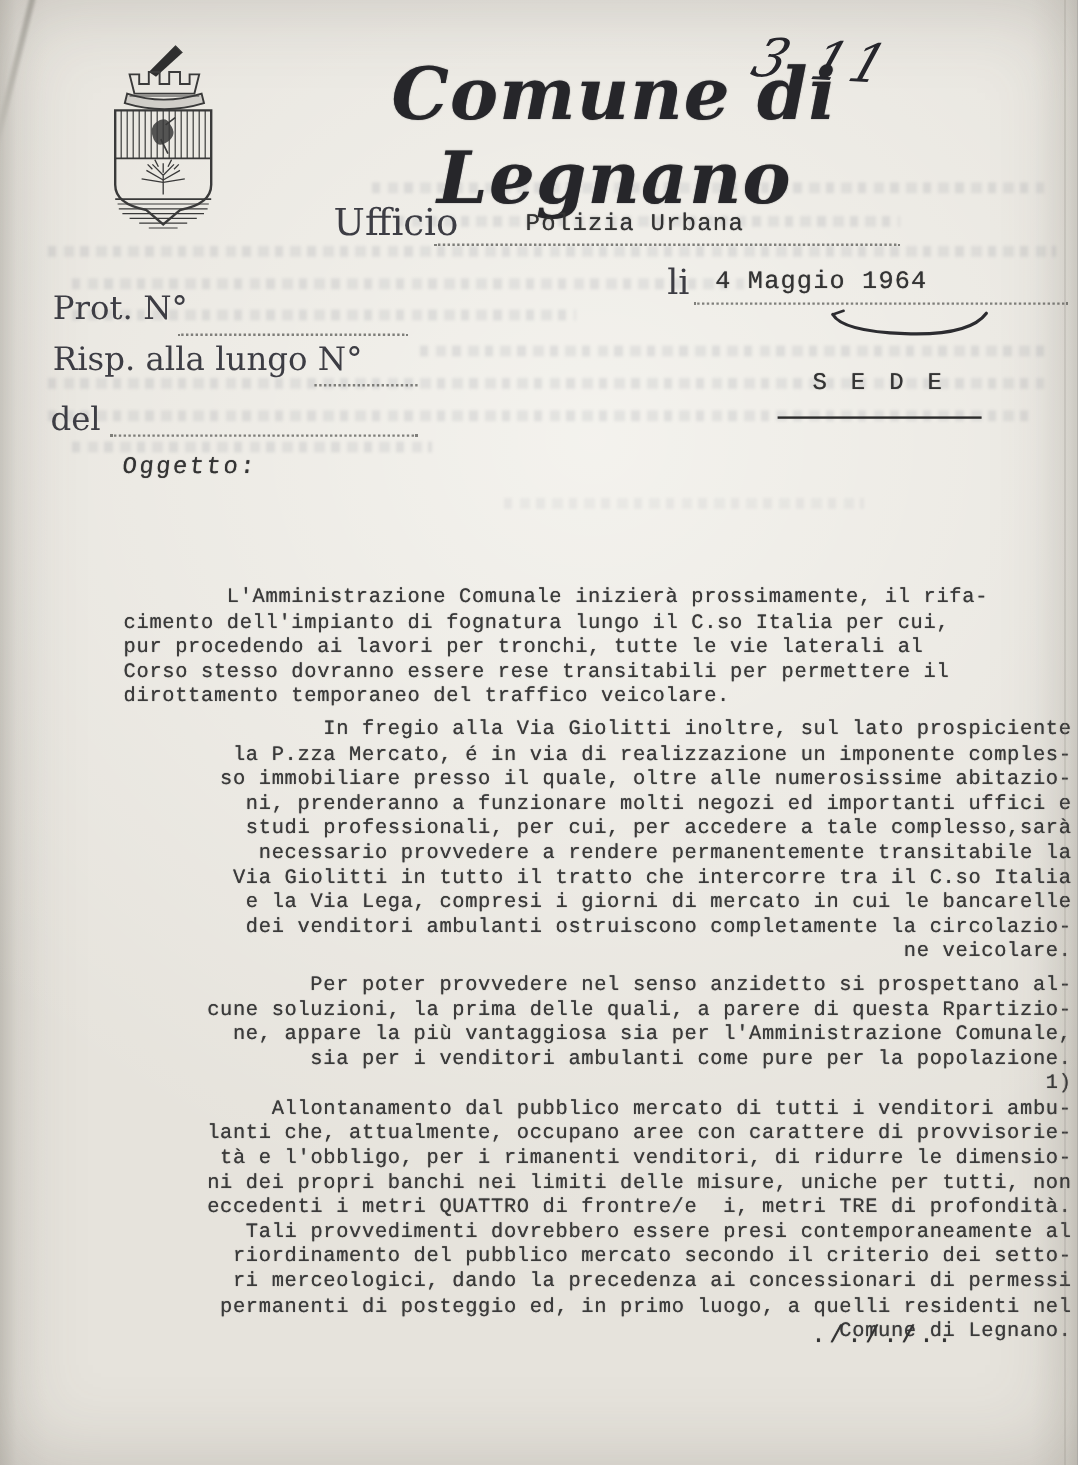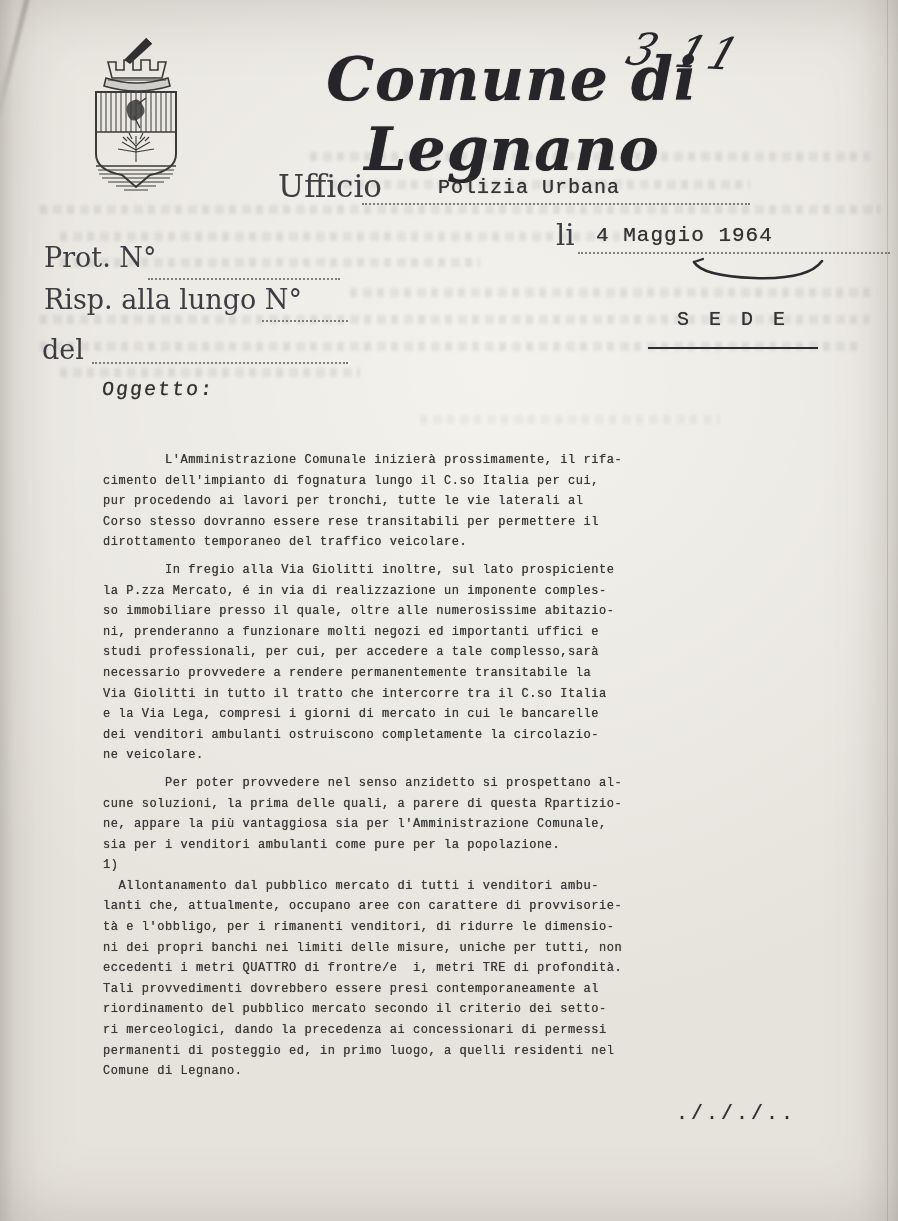--- a/index.html
+++ b/index.html
@@ -54,23 +54,23 @@
   .risp-line{left:262px;top:320px;width:86px;}
   .del-label{position:absolute;left:42px;top:334px;font-size:27px;}
   .del-line{left:92px;top:362px;width:256px;}
 
   .addr{position:absolute;left:414px;top:286px;font-size:19.5px;letter-spacing:.5px;}
   .sede{position:absolute;left:648px;top:308px;width:170px;text-align:center;font-size:20px;letter-spacing:4px;border-bottom:2.5px solid #2c2c2c;padding-bottom:16px;}
 
   .ogg-label{position:absolute;left:102px;top:378px;font-size:20px;letter-spacing:2px;transform:skewX(-6deg);}
   .ogg-text{position:absolute;left:234px;top:383px;font-size:19px;line-height:27px;white-space:pre;letter-spacing:.5px;}
 
-  .body{position:absolute;left:103px;top:450px;width:790px;font-size:12px;line-height:20.6px;letter-spacing:.55px;}
+  .body{position:absolute;left:103px;top:489px;width:790px;font-size:17px;line-height:20.6px;letter-spacing:.55px;}
   .para{white-space:pre;text-shadow:0 0 .7px rgba(45,45,45,.8);}
-  .para+.para{margin-top:7px;}
+  .para+.para{margin-top:7px;text-align:right;}
   .para.tight{margin-top:0;}
 
   .closing{position:absolute;left:676px;top:1102px;font-size:20px;letter-spacing:3px;}
 </style>
 </head>
 <body>
 
 <div class="page">
 
   <div class="crease"></div>

